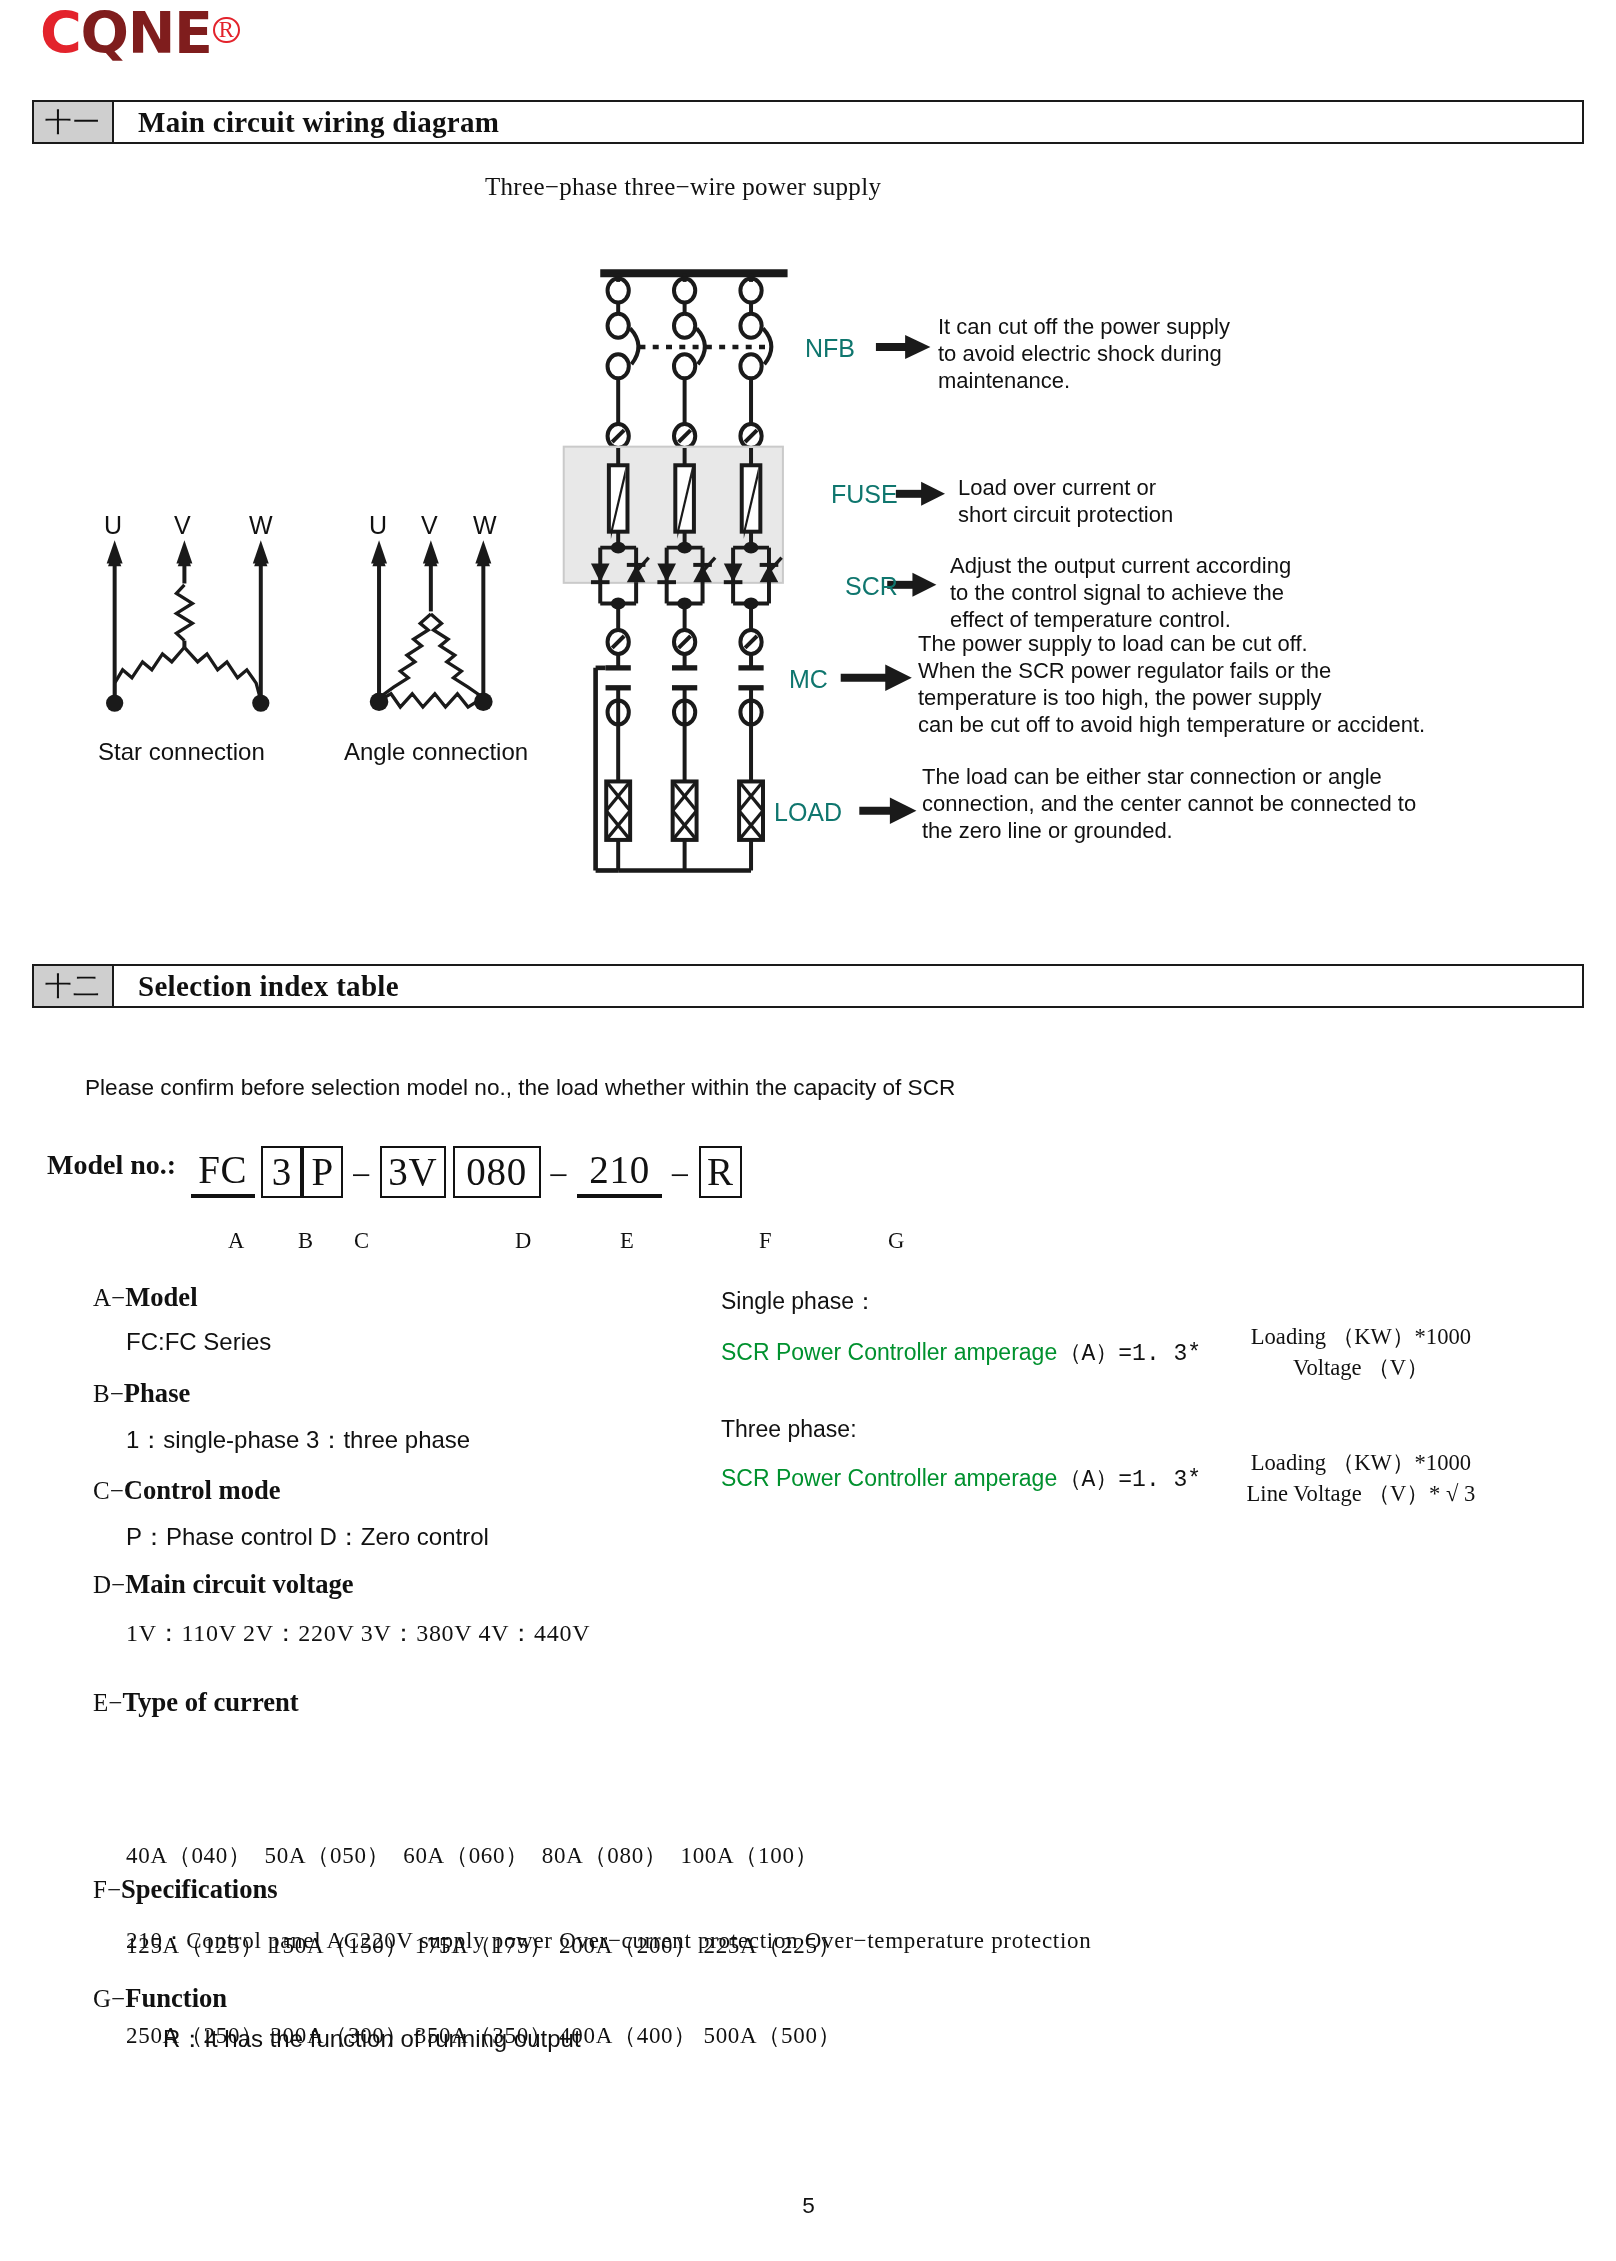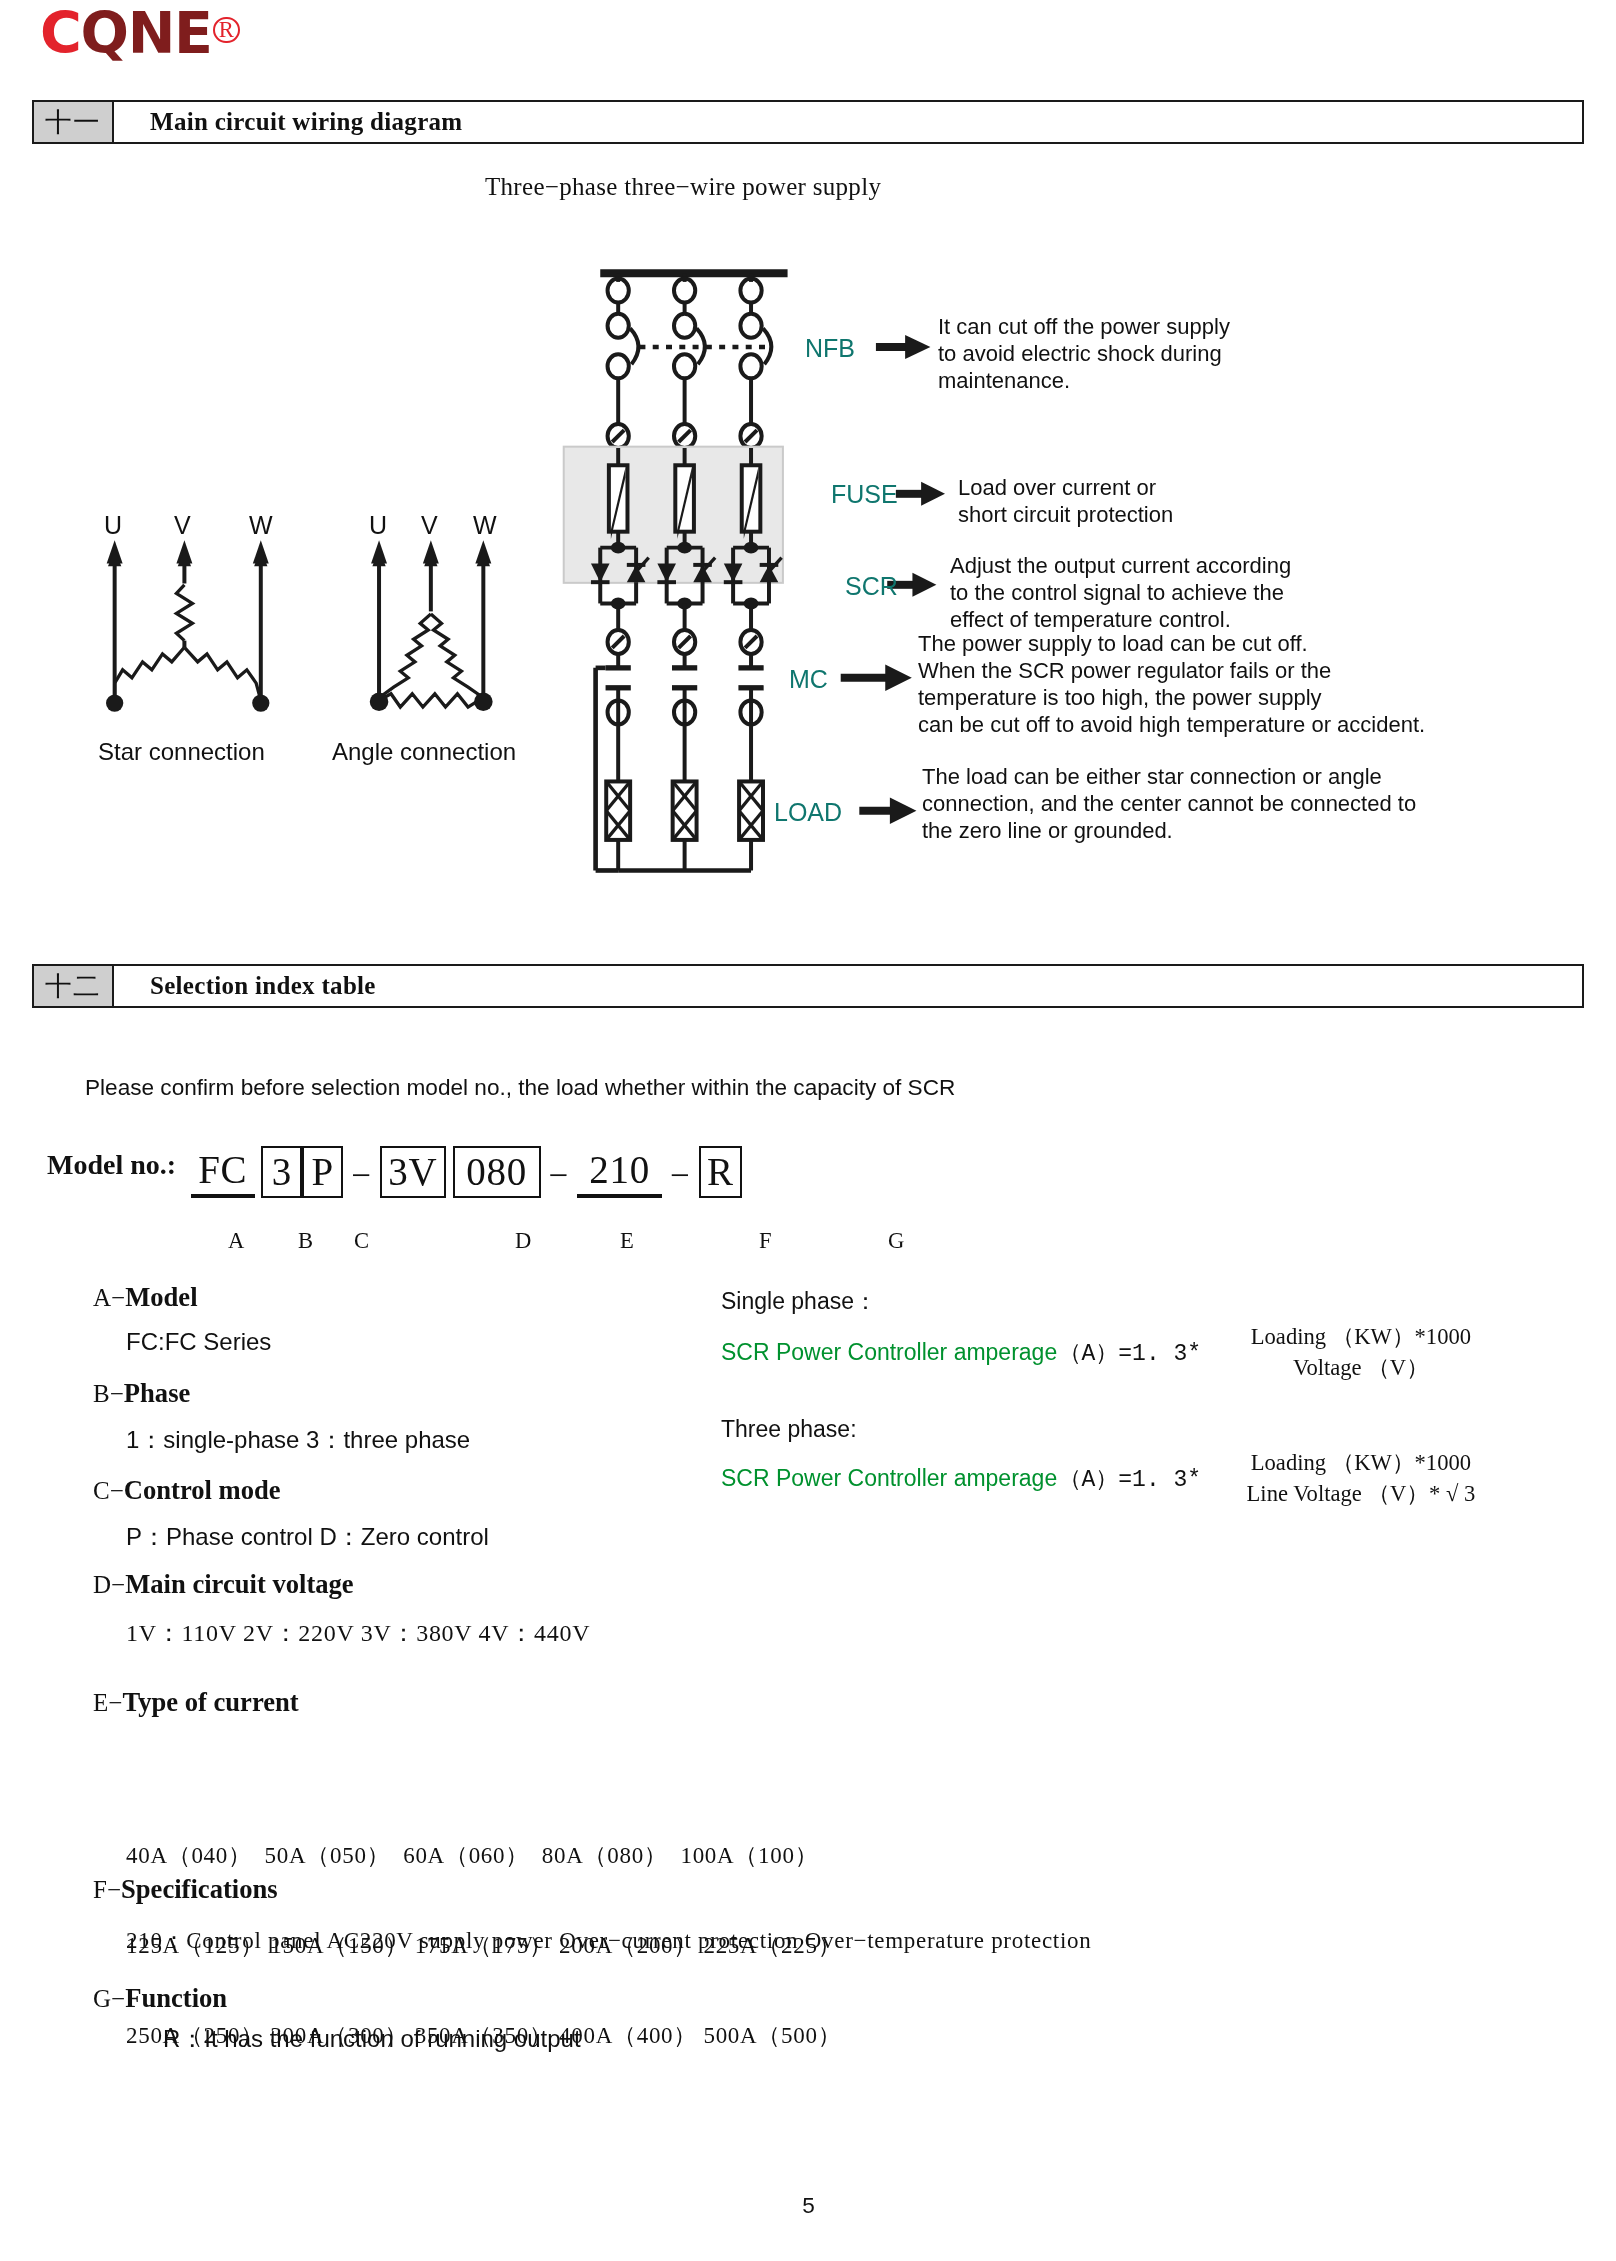--- a/index.html
+++ b/index.html
@@ -63,24 +63,24 @@
     font-family: "DejaVu Sans", sans-serif;
     font-size: 26.6px;
     font-weight: 400;
     letter-spacing: 1.3px;
     color: #111;
   }
   .section-title {
     flex: 1;
     display: flex;
     align-items: center;
-    padding-left: 36px;
+    padding-left: 24px;
     font-family: "Liberation Serif", serif;
     font-weight: 700;
-    font-size: 25px;
+    font-size: 29px;
     letter-spacing: 0.3px;
   }
 
   
   #diagram-wrap { position: absolute; left: 0; top: 165px; width: 1617px; height: 744px; }
   #diagram-title {
     position: absolute;
     left: 485px; top: 8px;
     font-family: "Liberation Serif", serif;
     font-weight: 400;
@@ -514,21 +514,21 @@
 
   <div class="phase-letter" style="left:104px; top:346px;">U</div>
   <div class="phase-letter" style="left:174px; top:346px;">V</div>
   <div class="phase-letter" style="left:249px; top:346px;">W</div>
 
   <div class="phase-letter" style="left:369px; top:346px;">U</div>
   <div class="phase-letter" style="left:421px; top:346px;">V</div>
   <div class="phase-letter" style="left:473px; top:346px;">W</div>
 
   <div class="conn-caption" style="left:98px; top:573px;">Star connection</div>
-  <div class="conn-caption" style="left:332px; top:573px;">Angle connection</div>
+  <div class="conn-caption" style="left:344px; top:573px;">Angle connection</div>
 
   <div class="ann-label" style="left:805px; top:169px;">NFB</div>
   <div class="ann-label" style="left:831px; top:315px;">FUSE</div>
   <div class="ann-label" style="left:845px; top:407px;">SCR</div>
   <div class="ann-label" style="left:789px; top:500px;">MC</div>
   <div class="ann-label" style="left:774px; top:633px;">LOAD</div>
 
   <div class="ann-text" style="left:938px; top:148px;">
     <div>It can cut off the power supply</div>
     <div> to avoid electric shock during</div>

